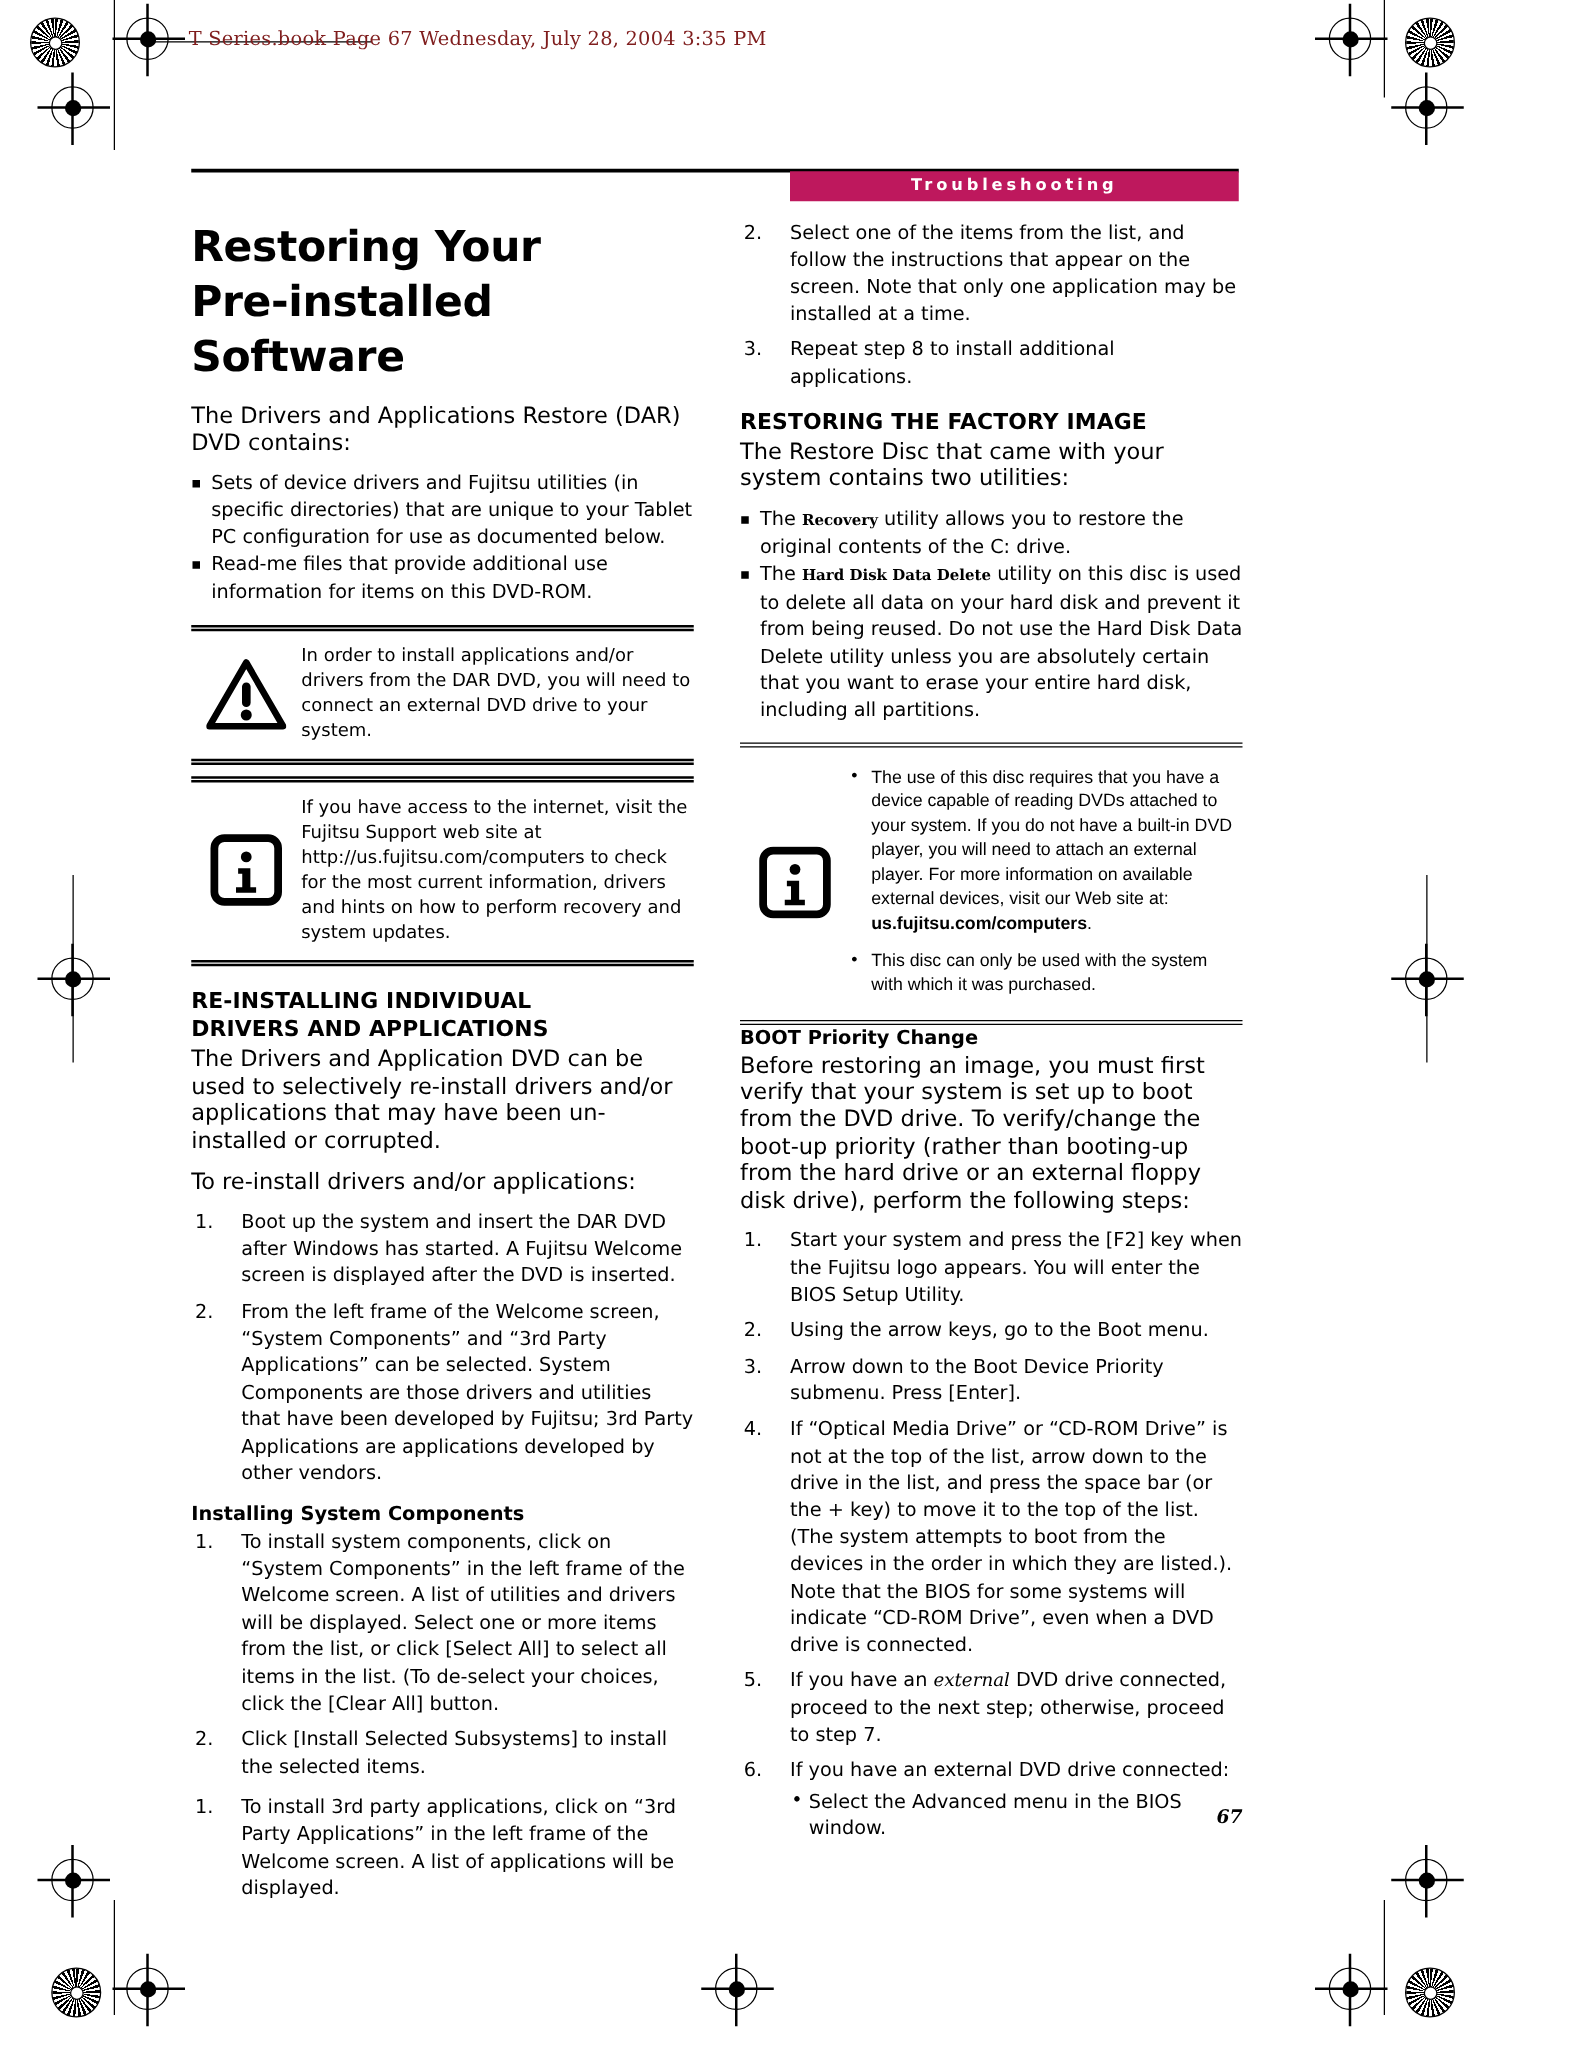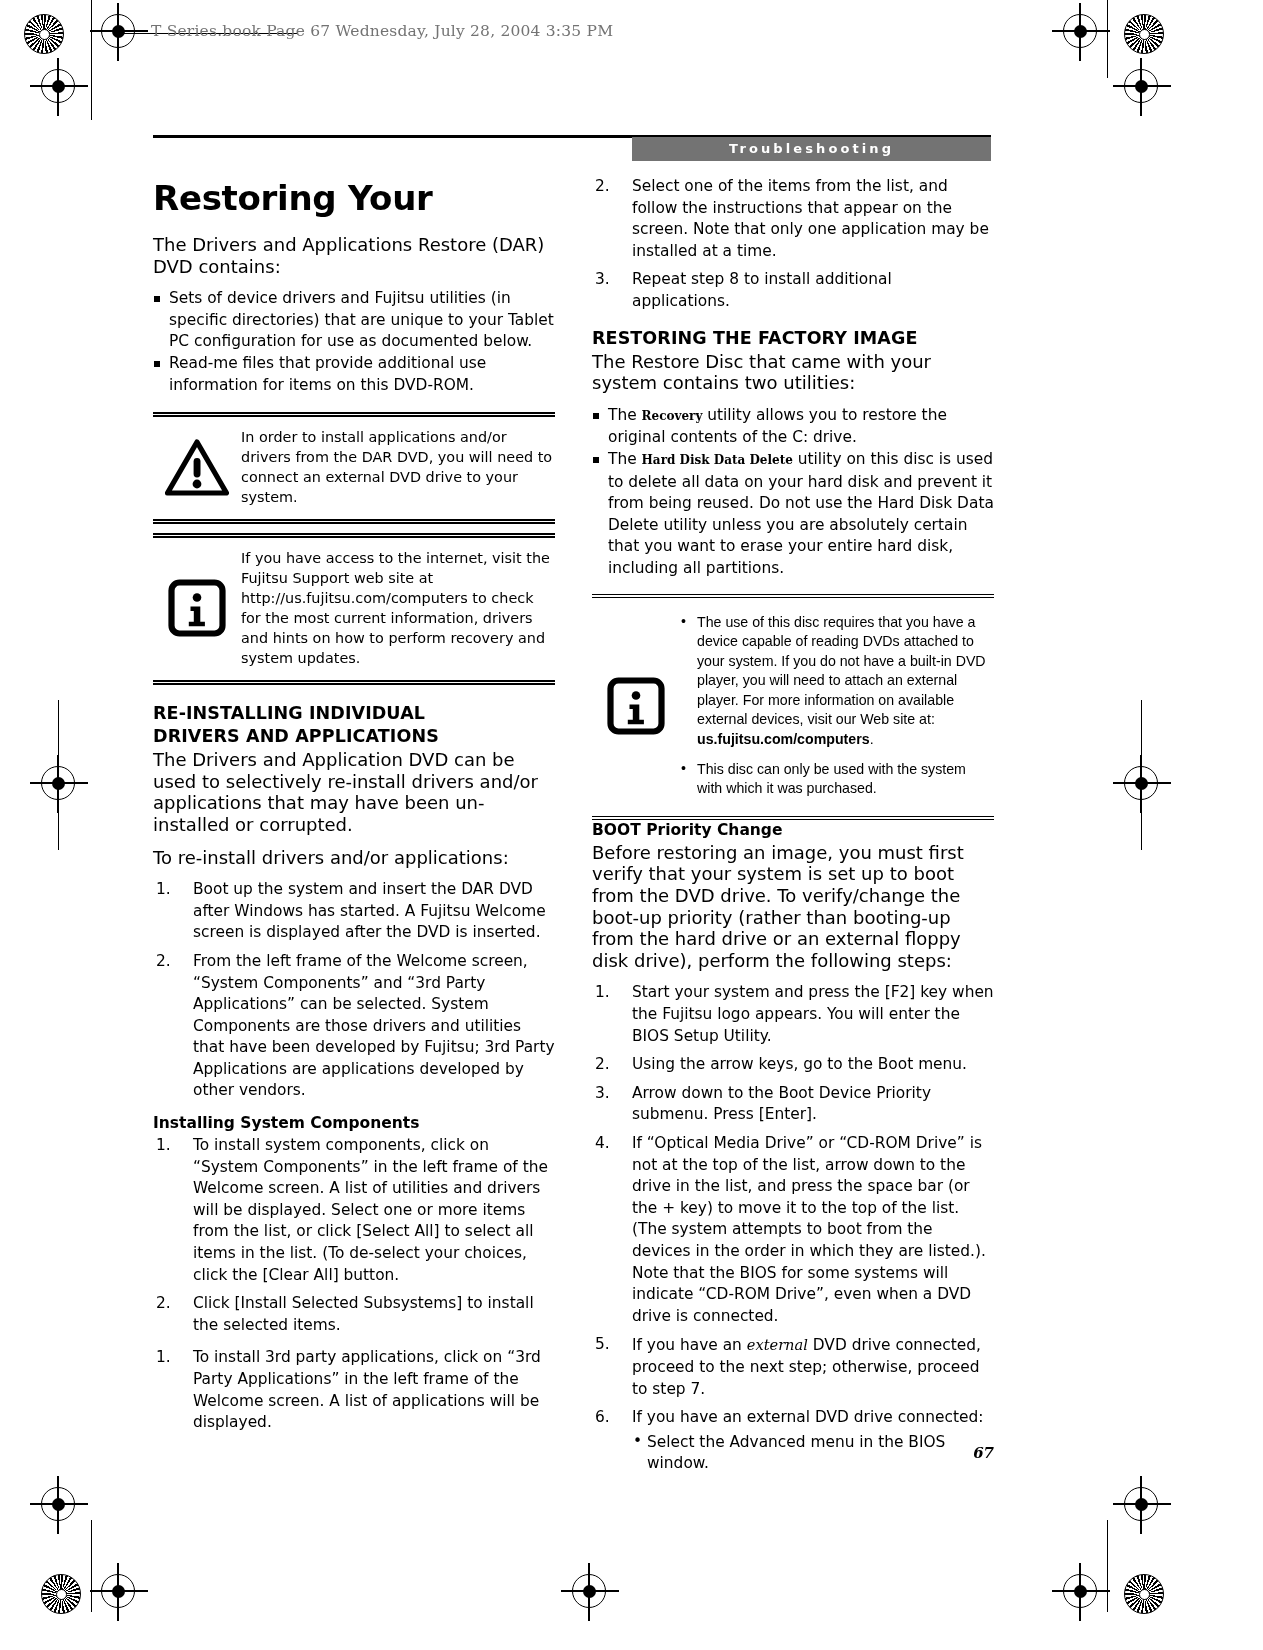--- a/index.html
+++ b/index.html
@@ -38,31 +38,31 @@
   }
 
   
   .vline{position:absolute;width:1px;background:#000;}
   .hline{position:absolute;height:1px;background:#000;}
 
   
   .runhead{
     position:absolute;left:151px;top:22px;
     font-family:"DejaVu Serif","Liberation Serif",serif;
-    font-size:15.5px;letter-spacing:.2px;white-space:nowrap;color:#737373;
+    font-size:15.5px;letter-spacing:.2px;white-space:nowrap;color:#7f1d1d;
   }
 
   .col{position:absolute;width:402px;}
   .col-left{left:153px;top:176px;}
   .col-right{left:592px;top:176px;}
 
   
   .tab-rule{position:absolute;left:153px;top:135px;width:838px;height:2.5px;background:#000;}
   .chaptertab{
-    position:absolute;left:632px;top:137px;width:359px;height:24px;background:#737373;
+    position:absolute;left:632px;top:137px;width:359px;height:24px;background:#be185d;
   }
   .chaptertab span{
     display:block;text-align:center;color:#fff;
     font-size:13px;font-weight:bold;letter-spacing:3.1px;line-height:24px;
     font-family:"DejaVu Sans","Liberation Sans",sans-serif;
   }
 
   h1.title{
     margin:0 0 14px 0;font-size:34px;line-height:44px;font-weight:bold;
     letter-spacing:-.3px;
@@ -235,20 +235,21 @@
 
   <div class="tab-rule"></div>
   <div class="chaptertab">
     <span>Troubleshooting</span>
   </div>
 
   <div class="col col-left">
 
     <h1 class="title">
       <span>Restoring Your</span><br>
+      <span>Pre-installed Software</span>
     </h1>
 
     <p class="body">The Drivers and Applications Restore (DAR) DVD contains:</p>
 
     <ul class="sq">
       <li>Sets of device drivers and Fujitsu utilities (in specific directories) that are unique to your Tablet PC configuration for use as documented below.</li>
       <li style="margin-top:0;">Read-me files that provide additional use information for items on this DVD-ROM.</li>
     </ul>
 
     <div class="notebox" style="margin-top:16px;">

